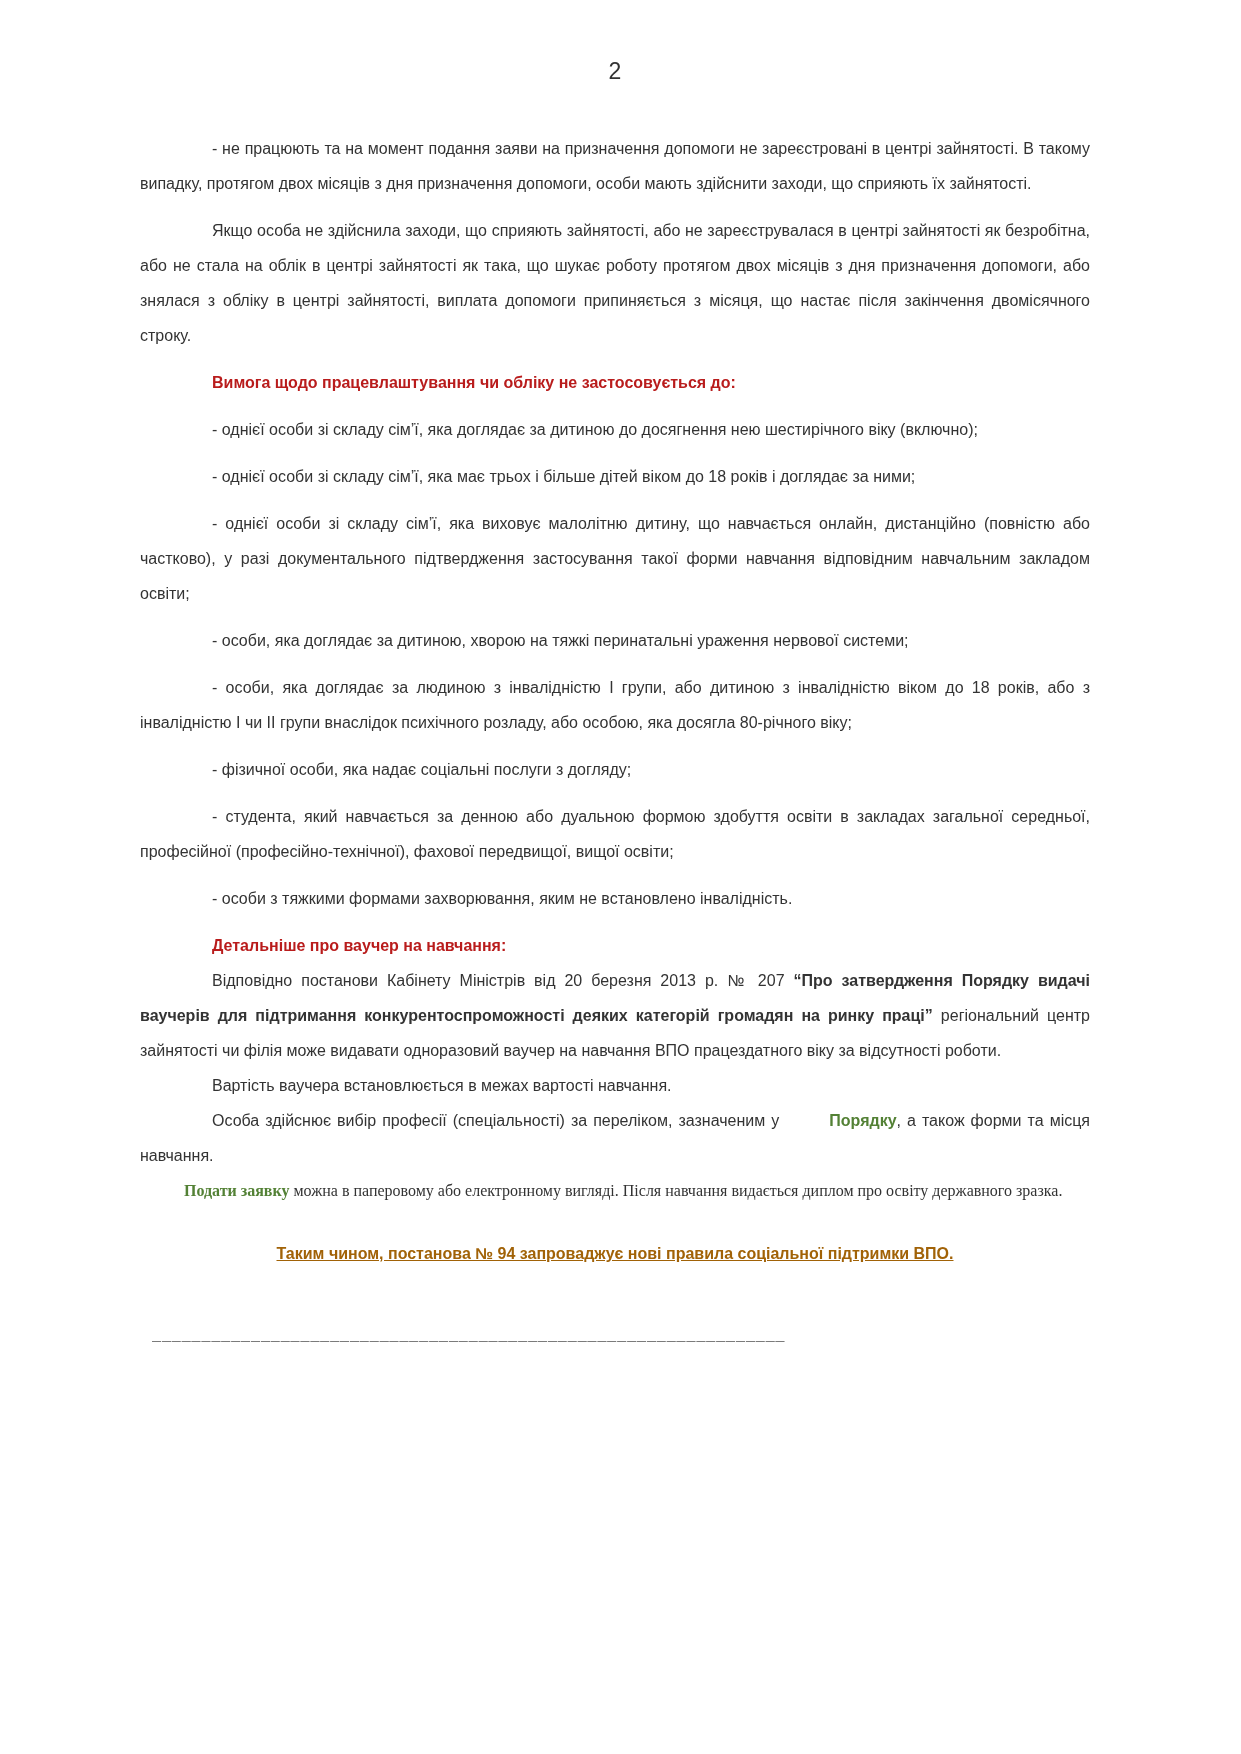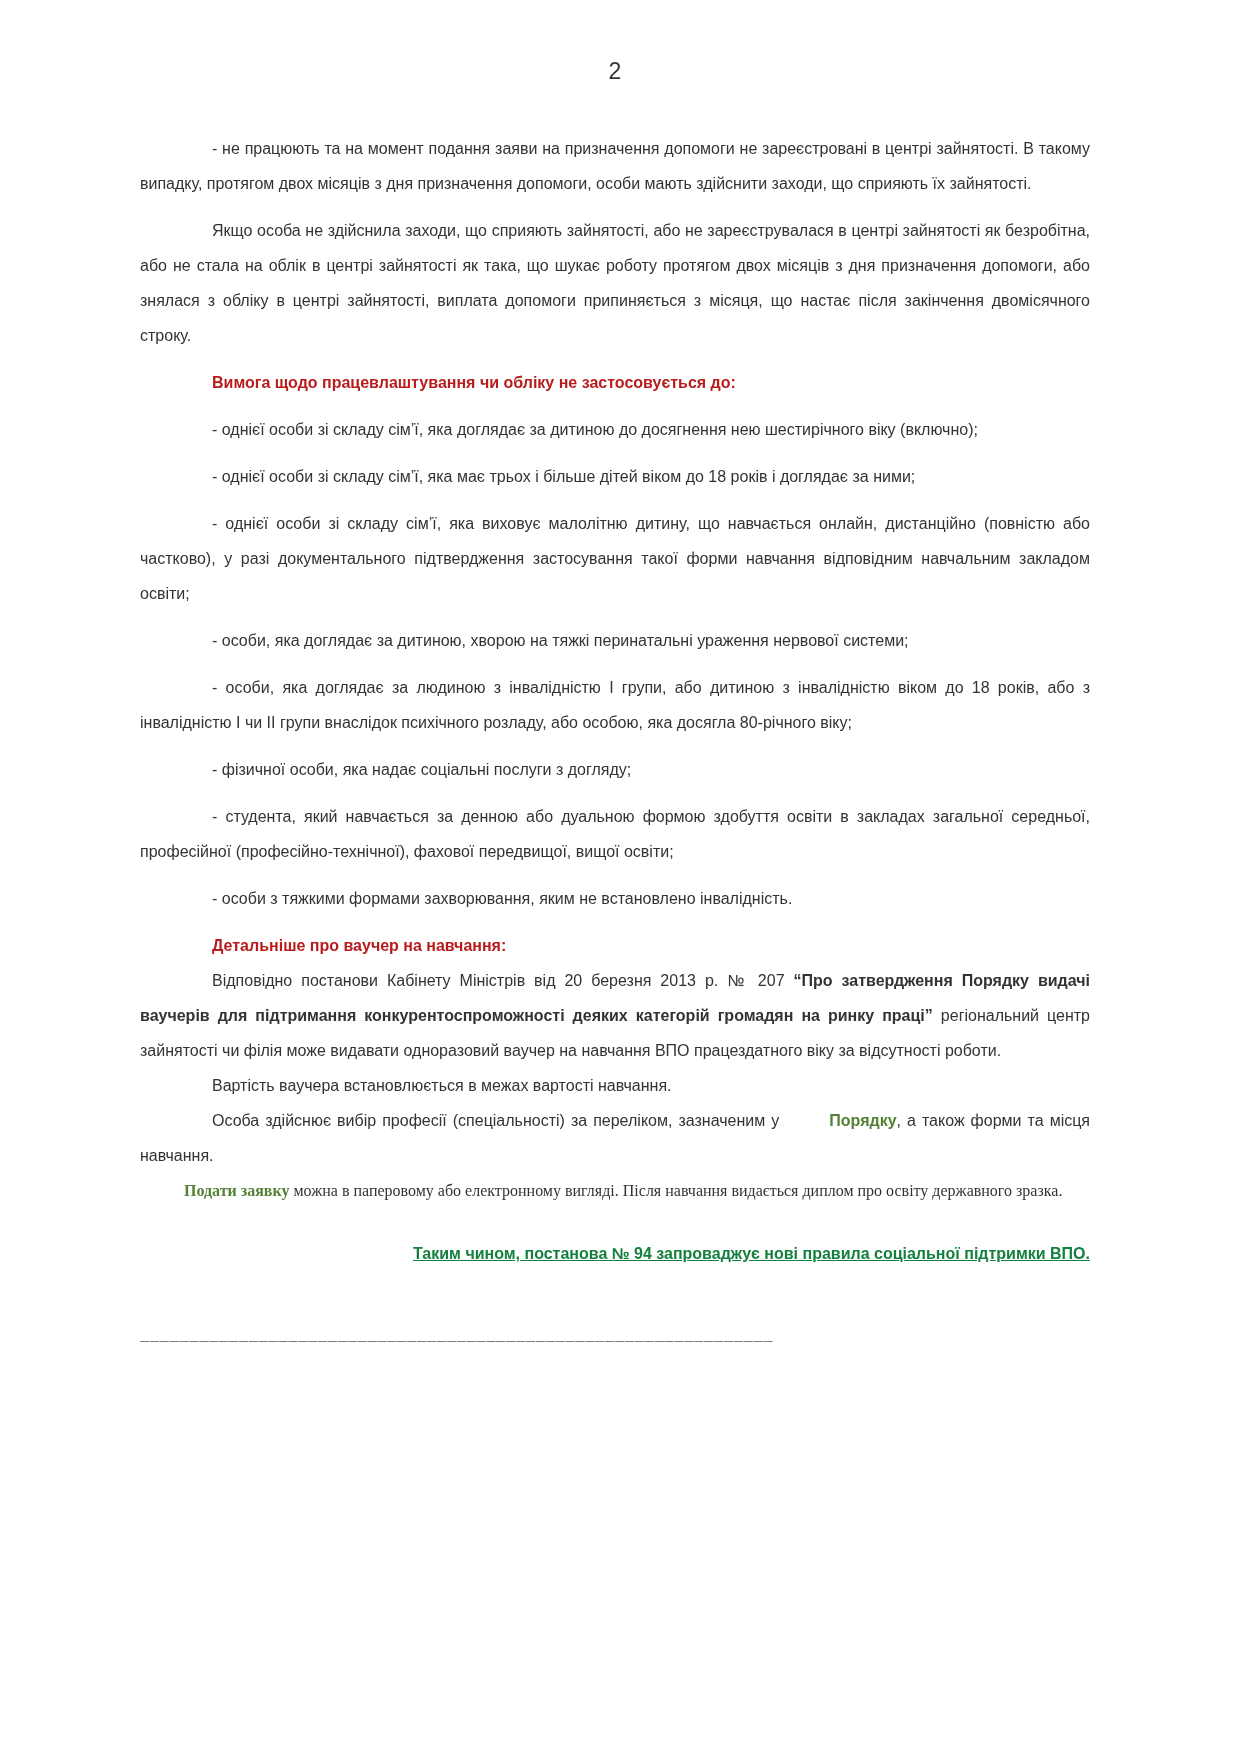--- a/index.html
+++ b/index.html
@@ -35,35 +35,35 @@
   .green { color: #538135; margin-left: 44px; }
   .bold  { font-weight: bold; }
   p.heading {
     font-weight: bold;
     color: #b91c1c;
   }
   .tight     { margin-bottom: 0 !important; }
   .no-indent { text-indent: 0 !important; font-family: Liberation Serif, serif; }
   .gap-top   { margin-top: 28px; }
   p.conclusion {
-    color: #15803d;
+    color: #a16207;
     font-weight: bold;
     text-decoration: underline;
     text-indent: 0;
-    text-align: right;
+    text-align: center;
     margin: 28px 0 0 0;
   }
   p.divider {
     text-indent: 0;
     text-align: left;
     font-weight: bold;
     letter-spacing: 1px;
     white-space: nowrap;
     overflow: hidden;
-    margin: 46px 0 0 0;
+    margin: 46px 0 0 12px;
   }
 </style>
 </head>
 <body>
 
 <div class="page">
 
   <div class="page-number">2</div>
 
   <p class="body">- не працюють та на момент подання заяви на призначення допомоги не зареєстровані в центрі зайнятості. В такому випадку, протягом двох місяців з дня призначення допомоги, особи мають здійснити заходи, що сприяють їх зайнятості.</p>

